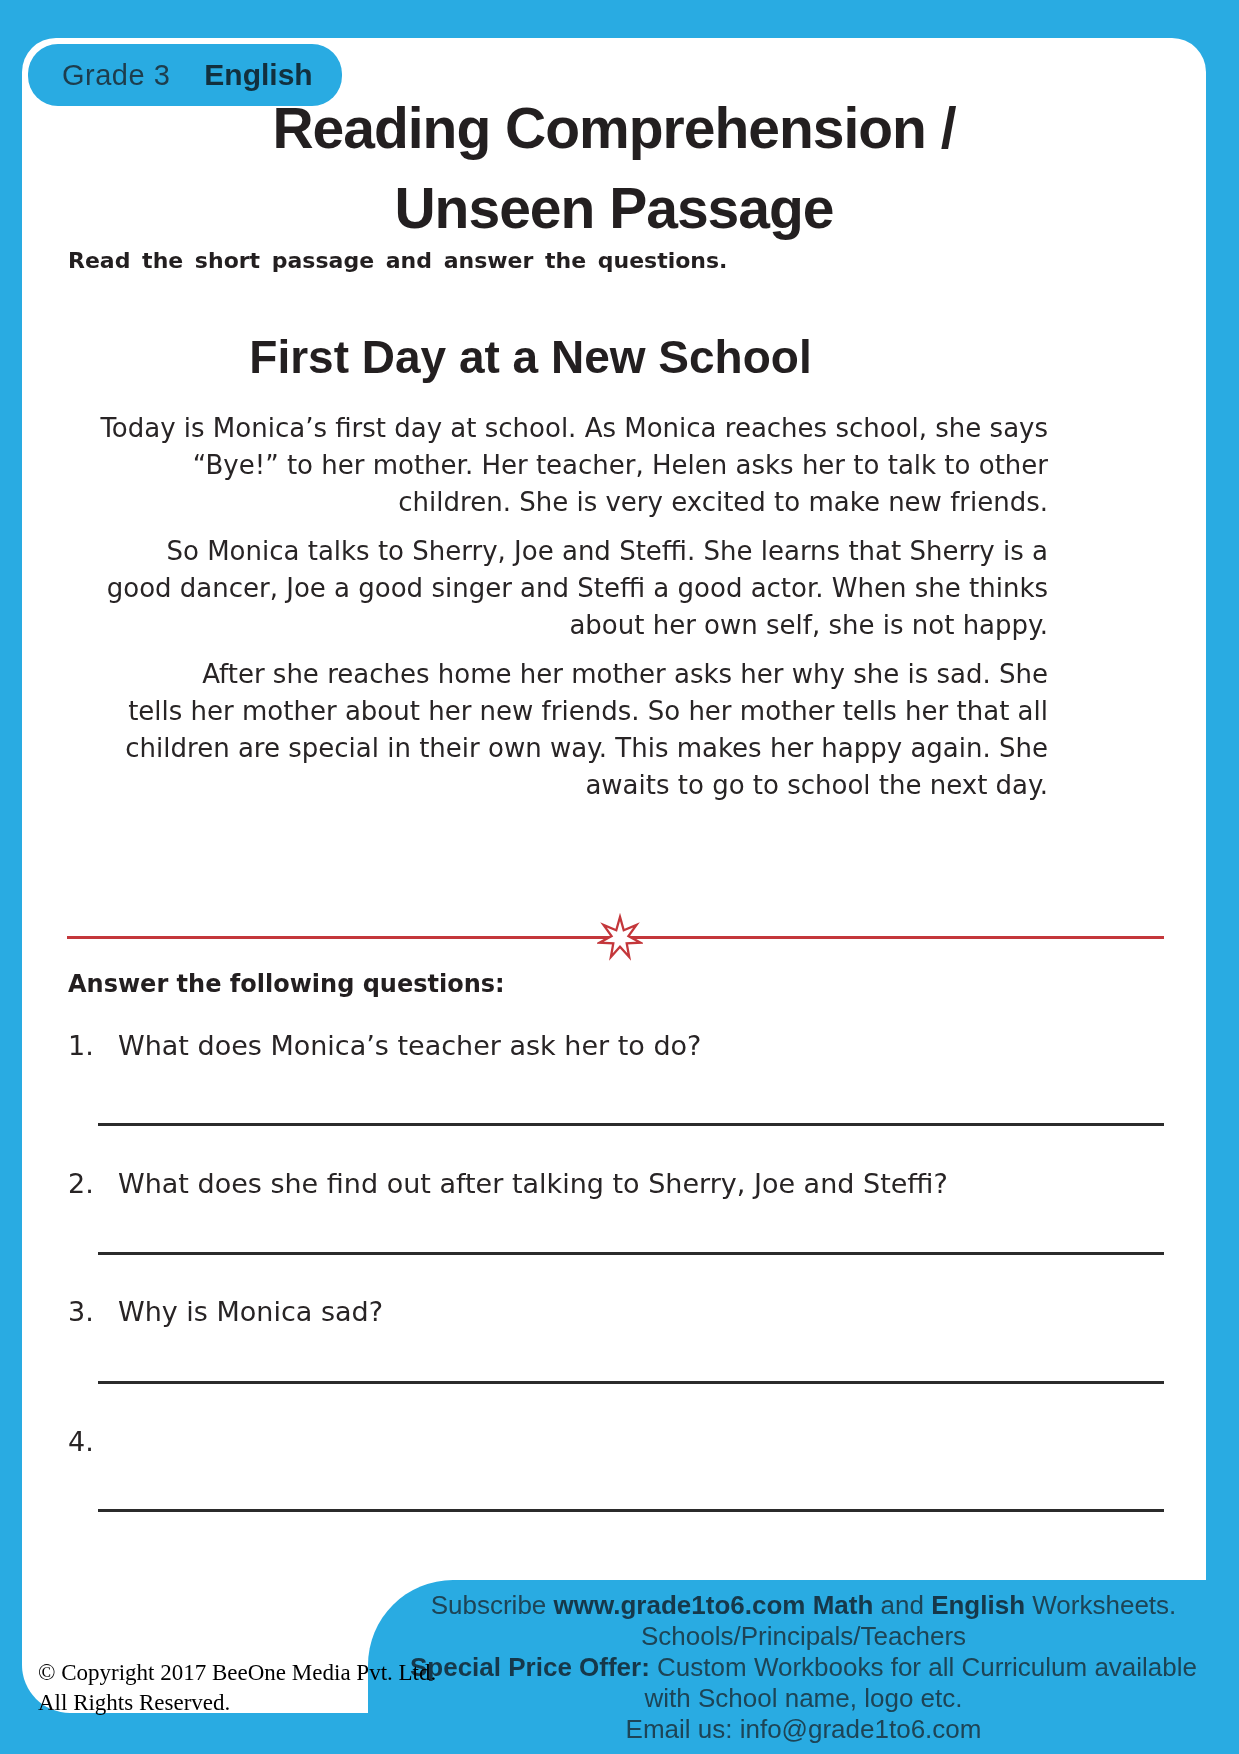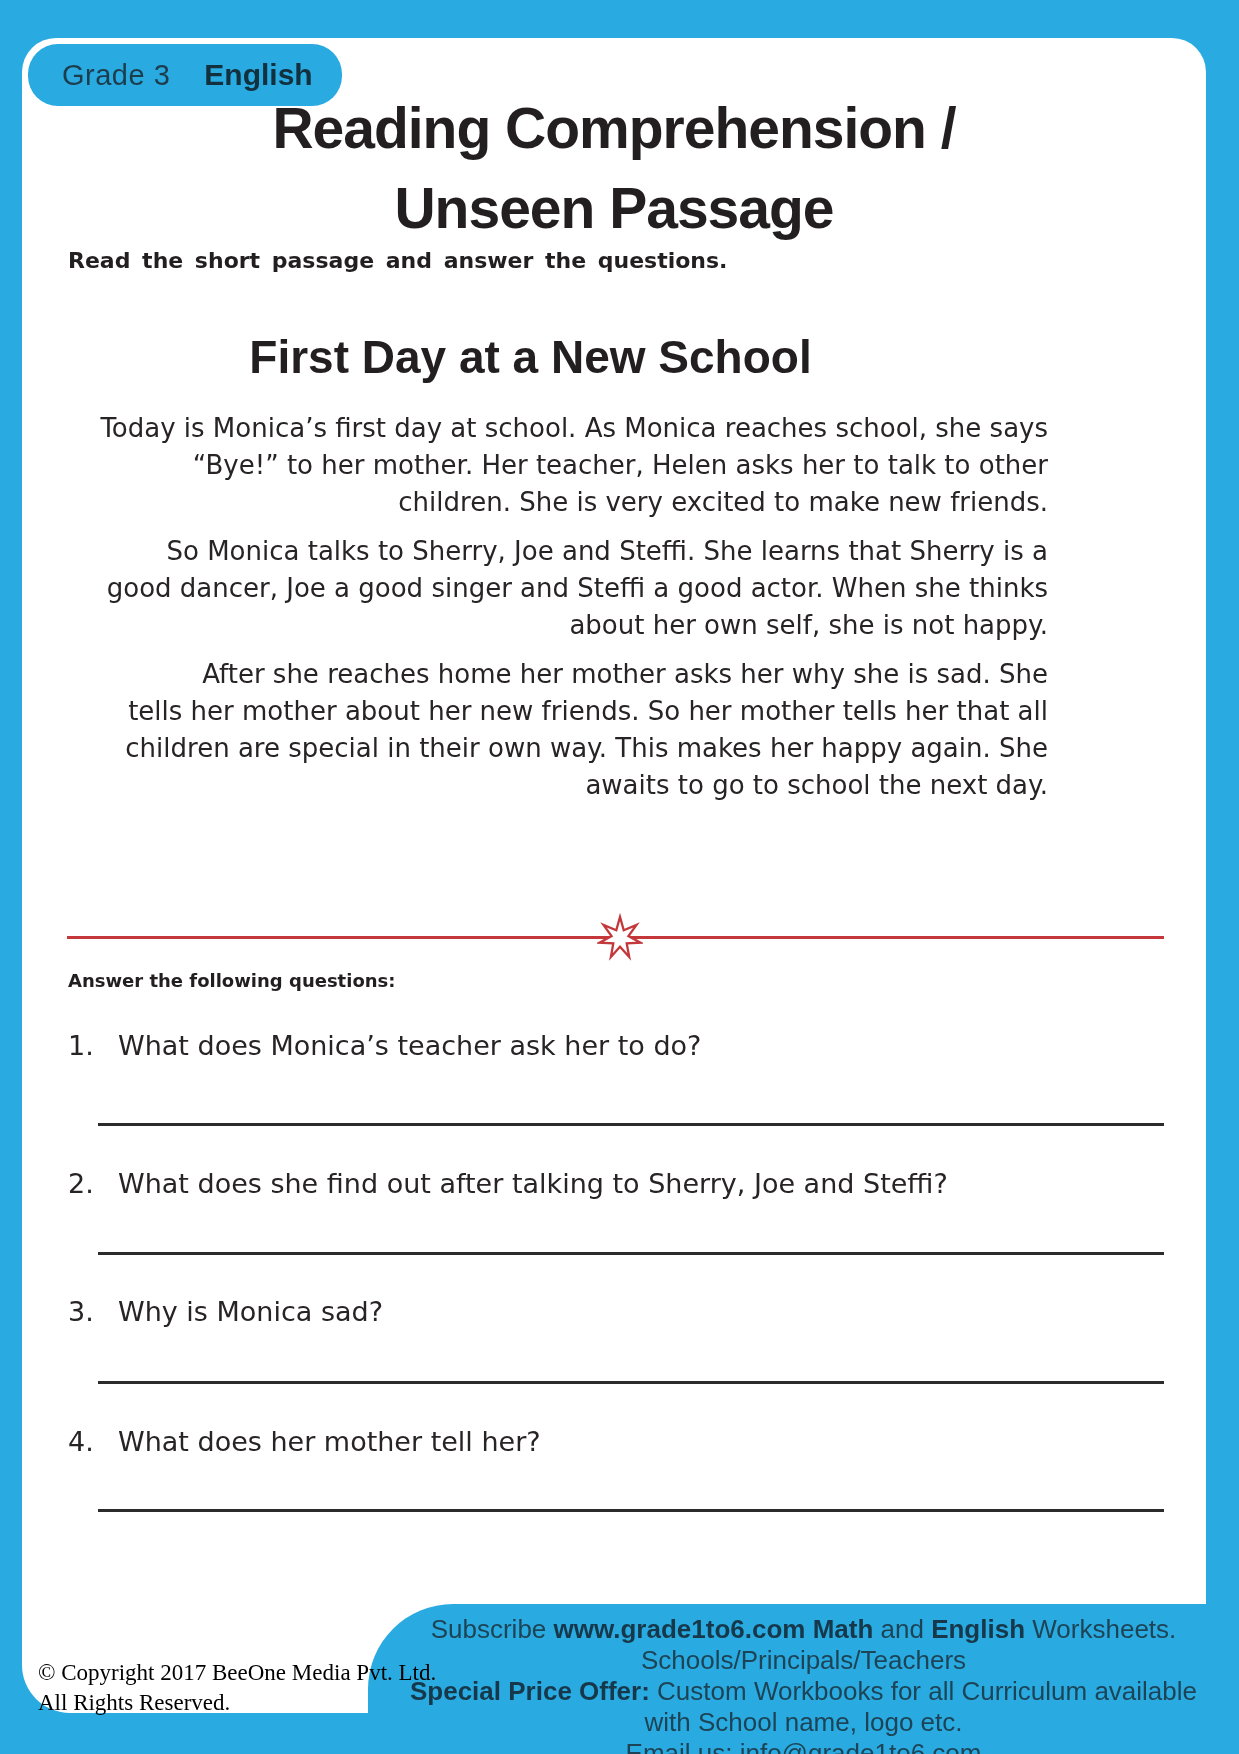--- a/index.html
+++ b/index.html
@@ -63,21 +63,21 @@
     position:absolute;left:67px;top:936px;width:1097px;height:3px;
     background:#C4373B;
   }
   .divider-star{
     position:absolute;left:597px;top:912px;width:46px;height:52px;z-index:2;
   }
   
   .q-heading{
     position:absolute;left:68px;top:970px;
     font-family:"DejaVu Sans",sans-serif;
-    font-weight:700;font-size:18px;color:#231F20;
+    font-weight:700;font-size:24px;color:#231F20;
   }
   .question{
     position:absolute;left:68px;width:1080px;
     font-family:"DejaVu Sans",sans-serif;
     font-size:27px;color:#282425;
     display:flex;
   }
   .question .num{width:50px;flex:0 0 50px;}
   .q1{top:1030px;}
   .q2{top:1168px;}
@@ -89,21 +89,21 @@
   .al1{top:1123px;}
   .al2{top:1252px;}
   .al3{top:1381px;}
   .al4{top:1509px;}
   
   .footer-blue{
     position:absolute;left:368px;top:1580px;width:871px;height:139px;
     background:#29ABE2;border-radius:85px 0 0 0;
     z-index:4;
     display:flex;flex-direction:column;justify-content:flex-start;
-    padding-top:10px;box-sizing:border-box;margin-top:24px;
+    padding-top:10px;box-sizing:border-box;
   }
   .footer-blue .fline{
     text-align:center;font-size:26px;line-height:31px;color:#1D4456;
     font-weight:400;
   }
   .footer-blue .fline b{font-weight:700;color:#16384A;}
   .copyright{
     position:absolute;left:38px;top:1658px;z-index:5;
     font-family:"Liberation Serif",serif;
     font-size:23px;line-height:30px;color:#000000;
@@ -156,21 +156,20 @@
   <div class="answer-line al2"></div>
 
   <div class="question q3">
     <span class="num">3.</span>
     <span>Why is Monica sad?</span>
   </div>
   <div class="answer-line al3"></div>
 
   <div class="question q4">
     <span class="num">4.</span>
-    <span>What does her mother tell her?</span>
   </div>
   <div class="answer-line al4"></div>
 
   <div class="footer-blue">
     <div class="fline"><span>Subscribe </span><b>www.grade1to6.com Math</b><span> and </span><b>English</b><span> Worksheets.</span></div>
     <div class="fline">Schools/Principals/Teachers</div>
     <div class="fline"><b>Special Price Offer:</b><span> Custom Workbooks for all Curriculum available</span></div>
     <div class="fline">with School name, logo etc.</div>
     <div class="fline">Email us: info@grade1to6.com</div>
   </div>

